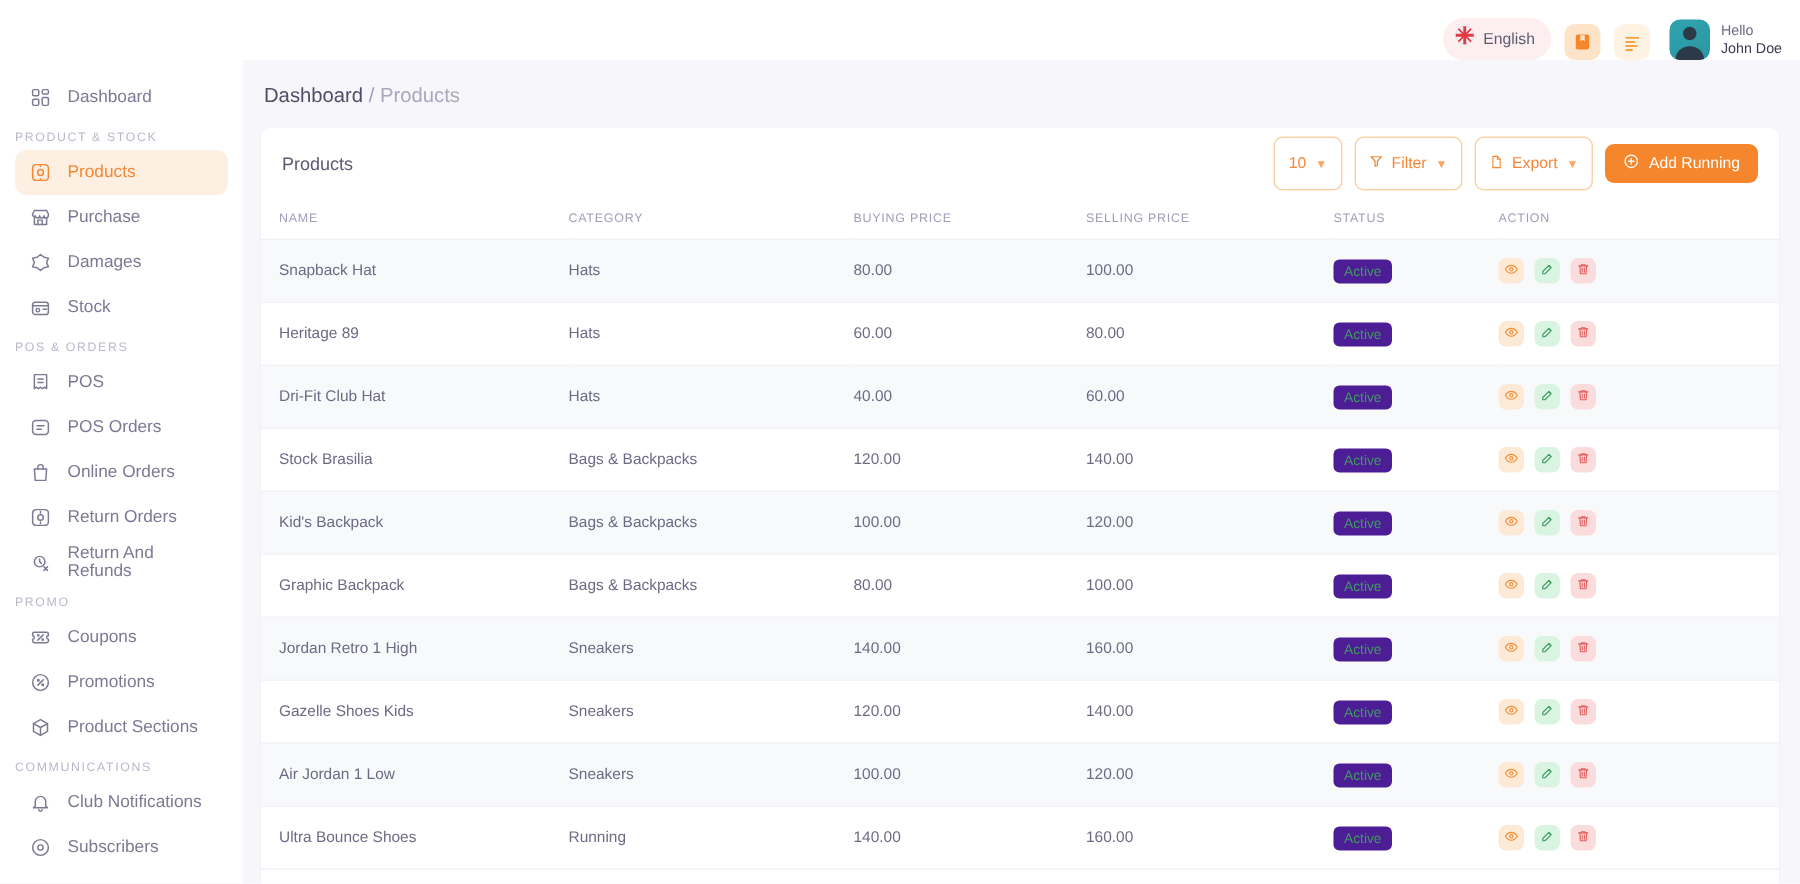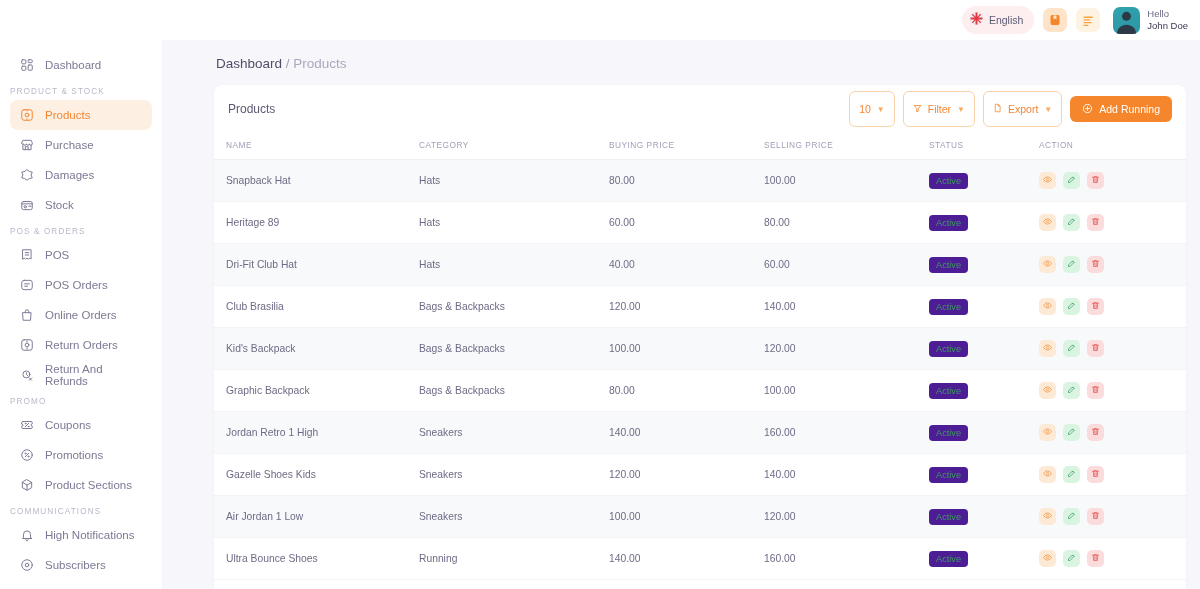--- a/index.html
+++ b/index.html
@@ -8,21 +8,21 @@
     font-family: "Liberation Sans", sans-serif;
     background: #f7f7fb;
     overflow: hidden;
   }
   body { display: flex; flex-direction: column; }
 
   
   .topbar {
     height: 40px; min-height: 40px;
     background: #ffffff;
-    display: flex; align-items: center; justify-content: flex-end;
+    display: flex; align-items: flex-end; justify-content: flex-end;
     padding-right: 12px; gap: 9px;
   }
   .lang-pill {
     display: flex; align-items: center; gap: 6px;
     background: #fdeef0; border-radius: 14px;
     padding: 5px 11px 5px 8px;
   }
   .lang-pill .lbl { font-size: 10.5px; color: #5c5b73; }
   .icon-btn {
     width: 24px; height: 24px; border-radius: 7px;
@@ -35,21 +35,21 @@
     width: 27px; height: 27px; border-radius: 7px;
     background: linear-gradient(160deg,#2fa3ad,#2b96a4);
     display: flex; align-items: flex-end; justify-content: center;
     overflow: hidden;
   }
   .user-text { font-size: 9.5px; line-height: 12px; color: #4a4a63; }
   .user-text .hello { color: #6c6b85; }
   .user-text .name { color: #3a3a52; }
 
   
-  .shell { flex: 1; display: flex; min-height: 0; gap: 40px; }
+  .shell { flex: 1; display: flex; min-height: 0; }
 
   
   .sidebar {
     width: 162px; min-width: 162px;
     background: #ffffff;
     padding: 10px 0 0 0;
     overflow: hidden;
     position: relative;
   }
   .nav-item {
@@ -313,21 +313,21 @@
         <span>Product Sections</span>
       </div>
       <div class="nav-sec">COMMUNICATIONS</div>
       <div class="nav-item">
         <span class="ico">
           <svg width="14" height="14" viewBox="0 0 24 24" fill="none" stroke="currentColor" stroke-width="1.7" stroke-linecap="round" stroke-linejoin="round">
             <path d="M18 16V11a6 6 0 10-12 0v5l-2 2h16z"></path>
             <path d="M10 20a2 2 0 004 0"></path>
           </svg>
         </span>
-        <span>High Notifications</span>
+        <span>Club Notifications</span>
       </div>
       <div class="nav-item">
         <span class="ico">
           <svg width="14" height="14" viewBox="0 0 24 24" fill="none" stroke="currentColor" stroke-width="1.7" stroke-linecap="round" stroke-linejoin="round">
             <circle cx="12" cy="12" r="9"></circle>
             <circle cx="12" cy="12" r="3"></circle>
           </svg>
         </span>
         <span>Subscribers</span>
       </div>
@@ -482,21 +482,21 @@
                         <path d="M4 6h16"></path>
                         <path d="M9 6V4h6v2"></path>
                         <path d="M6 6l1 14h10l1-14"></path>
                         <path d="M10 10v7M14 10v7"></path>
                       </svg></span>
                   </span>
                 </div>
               </td>
             </tr>
             <tr>
-              <td class="c-name">Club Brasilia</td>
+              <td class="c-name">Stock Brasilia</td>
               <td class="c-cat">Bags &amp; Backpacks</td>
               <td class="c-buy">120.00</td>
               <td class="c-sell">140.00</td>
               <td class="c-stat"><span class="badge">Active</span></td>
               <td>
                 <div class="acts">
                   <span class="act view">
                     <span><svg width="9" height="9" viewBox="0 0 24 24" fill="none" stroke="#f1903c" stroke-width="2">
                         <path d="M1.5 12S5.5 5 12 5s10.5 7 10.5 7-4 7-10.5 7S1.5 12 1.5 12z"></path>
                         <circle cx="12" cy="12" r="3"></circle>

